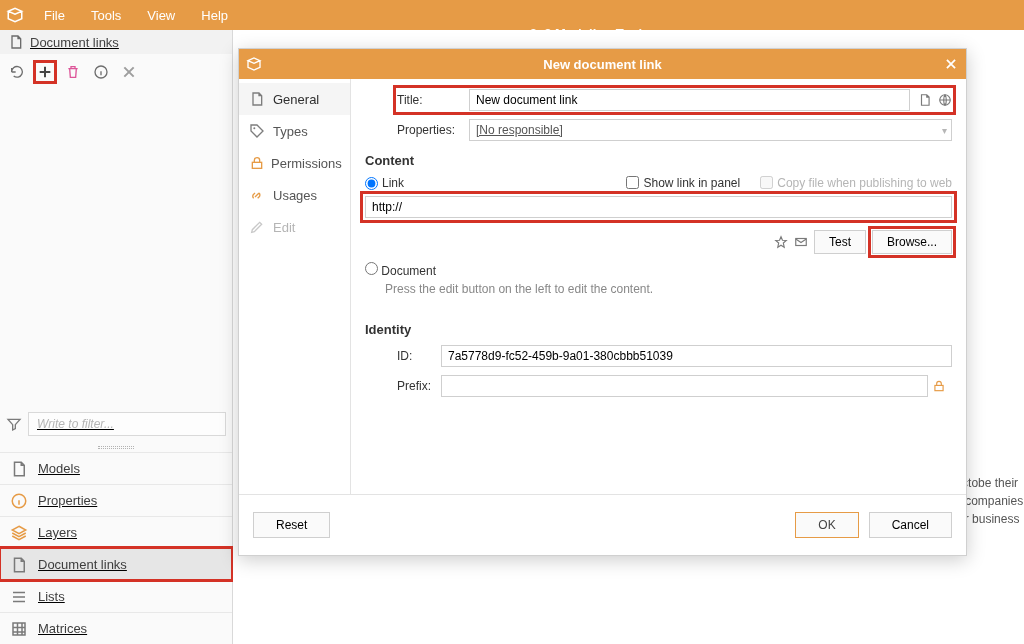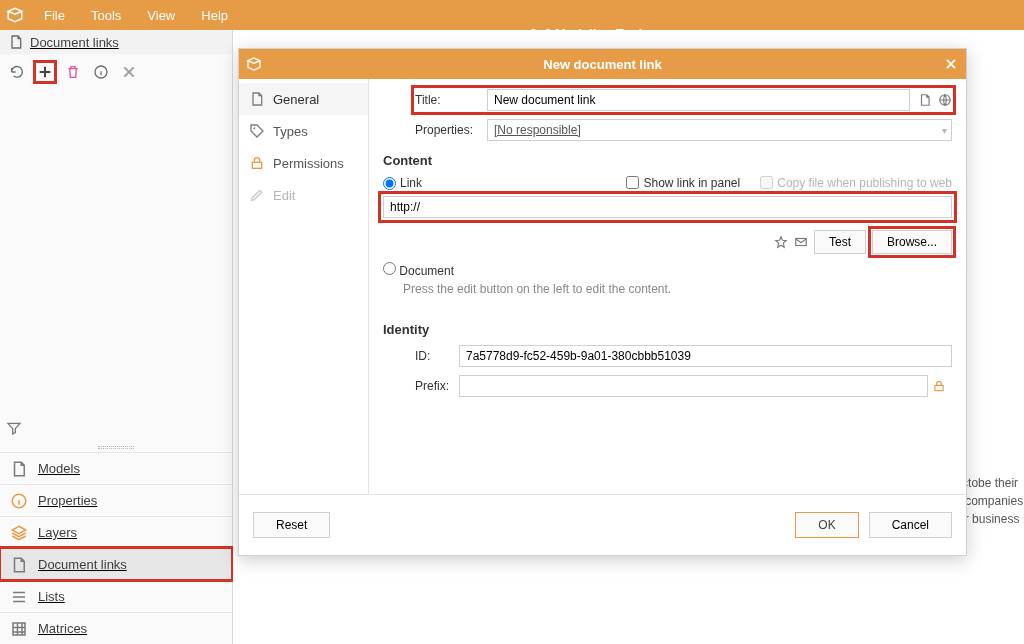--- a/index.html
+++ b/index.html
@@ -75,21 +75,21 @@
   .modal-titlebar {
     height: 30px; background:#e69b46; color:#fff; display:flex; align-items:center;
     font-size: 13px; font-weight: 600;
   }
   .modal-titlebar .logo { width:30px; display:flex; align-items:center; justify-content:center; }
   .modal-titlebar .title { flex:1; text-align:center; }
   .modal-titlebar .close { width:30px; display:flex; align-items:center; justify-content:center; cursor:pointer; }
 
   .modal-body { flex:1; display:flex; overflow:hidden; }
 
-  .modal-sidebar { width: 130px; border-right: 1px solid #e3e3e3; padding-top: 4px; }
+  .modal-sidebar { width: 112px; border-right: 1px solid #e3e3e3; padding-top: 4px; }
   .ms-item { height: 32px; display:flex; align-items:center; gap:6px; padding: 0 10px; font-size: 13px; color:#555; cursor:pointer; }
   .ms-item.active { background:#f5f5f5; color:#2f2f2f; }
   .ms-item.disabled { color:#b5b5b5; cursor:default; }
   .ms-icon { width:18px; color:#7d7d7d; display:flex; }
 
   .modal-content { flex:1; padding: 10px 14px 0 14px; font-size: 12px; color:#333; overflow:auto; }
 
   .form-row { display:flex; align-items:center; margin-bottom: 8px; margin-left: 32px; }
   .form-row .lbl { width: 72px; color:#333; }
   .form-row .field { flex:1; }
@@ -282,20 +282,21 @@
     </div>
 
     <div class="left-spacer"></div>
 
     <div class="filter-row">
       <span class="funnel-icon">
           <svg width="16" height="16">
             <use href="#i-funnel"></use>
           </svg>
         </span>
+      <input type="text" placeholder="Write to filter..." style="">
     </div>
 
     <div class="drag-handle">
         <div class="grip"></div>
       </div>
 
     <div class="nav-list">
       <div class="nav-item">
         <span class="nav-icon">
             <svg width="18" height="18">
@@ -398,20 +399,28 @@
           </span>
         <span>Types</span>
       </div>
       <div class="ms-item">
         <span class="ms-icon" style="color:#e69b46">
             <svg width="16" height="16">
               <use href="#i-lock"></use>
             </svg>
           </span>
         <span>Permissions</span>
+      </div>
+      <div class="ms-item">
+        <span class="ms-icon" style="color:#e69b46">
+            <svg width="16" height="16">
+              <use href="#i-link"></use>
+            </svg>
+          </span>
+        <span>Usages</span>
       </div>
       <div class="ms-item disabled">
         <span class="ms-icon" style="color:#c8c8c8">
             <svg width="16" height="16">
               <use href="#i-pencil"></use>
             </svg>
           </span>
         <span>Edit</span>
       </div>
     </div>

